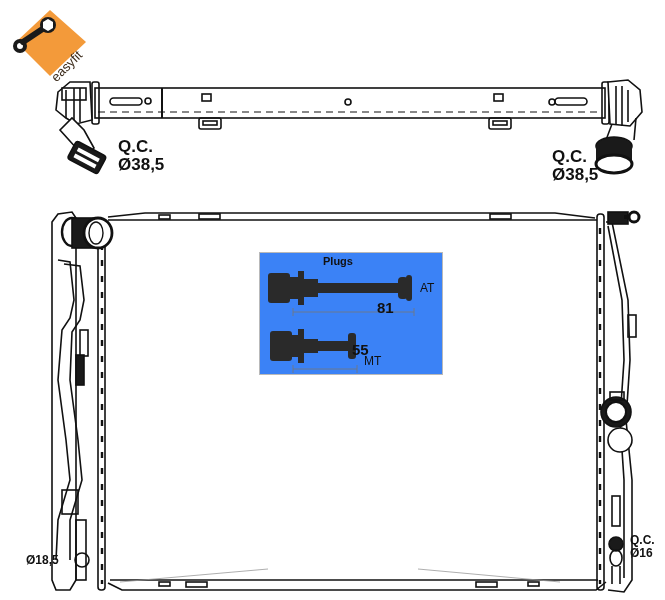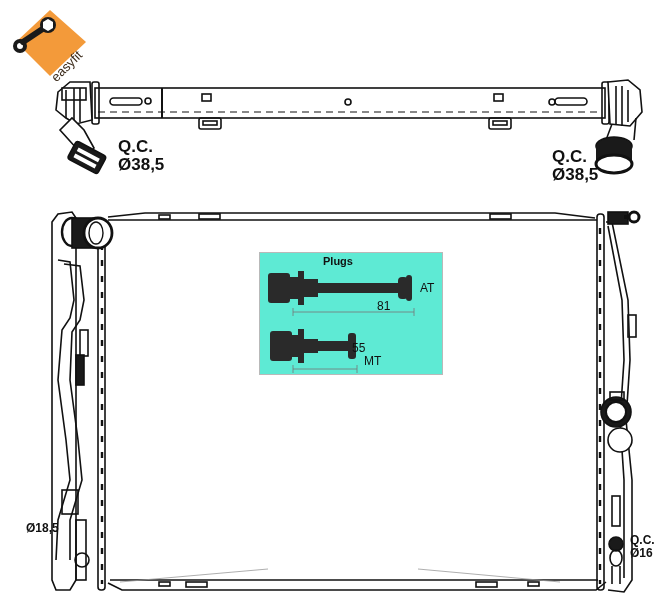--- a/index.html
+++ b/index.html
@@ -1,23 +1,23 @@
 <!DOCTYPE html>
 <html><head>
 <meta charset="utf-8">
 <style>
   html,body{margin:0;padding:0;background:#fff;}
   #stage{position:relative;width:665px;height:600px;overflow:hidden;background:#fff;font-family:"Liberation Sans",sans-serif;}
   svg{position:absolute;left:0;top:0;}
   .lbl{position:absolute;font-family:"Liberation Sans",sans-serif;font-weight:bold;color:#111;line-height:1.05;white-space:nowrap;}
   .qc-big{font-size:17px;}
   .qc-small{font-size:12px;}
-  .inset{position:absolute;background:#5eead4;border:1px solid #b9b9b9;}
+  .inset{position:absolute;background:#3b82f6;border:1px solid #b9b9b9;}
   .inset-title{position:absolute;font-size:11px;font-weight:bold;color:#111;white-space:nowrap;}
-  .dim{position:absolute;font-size:12px;font-weight:normal;color:#111;padding-left:36px;}
+  .dim{position:absolute;font-size:15px;font-weight:bold;color:#111;padding-left:36px;}
   .tag{position:absolute;font-size:12px;font-weight:normal;color:#111;}
   .logo{position:absolute;left:8px;top:8px;width:80px;height:70px;}
   .logo-text{position:absolute;font-size:13px;color:#3b2a1a;transform:rotate(-45deg);transform-origin:left top;}
 </style>
 </head>
 <body>
 
 <div id="stage">
 
   <div class="logo">
@@ -135,21 +135,21 @@
   </svg>
 
   <div class="lbl qc-big" style="left:118px;top:138px;">
     <div>Q.C.</div>
     <div>Ø38,5</div>
   </div>
   <div class="lbl qc-big" style="left:552px;top:148px;">
     <div>Q.C.</div>
     <div>Ø38,5</div>
   </div>
-  <div class="lbl qc-small" style="left:26px;top:522px;">Ø18,5</div>
+  <div class="lbl qc-small" style="left:26px;top:554px;">Ø18,5</div>
   <div class="lbl qc-small" style="left:630px;top:534px;">
     <div>Q.C.</div>
     <div>Ø16</div>
   </div>
 
   <div class="inset" style="left:259px;top:252px;width:182px;height:121px;">
     <div class="inset-title" style="left:63px;top:2px;">Plugs</div>
     <svg width="182" height="121" viewBox="0 0 182 121">
 
       <g fill="#2a2a2a">

